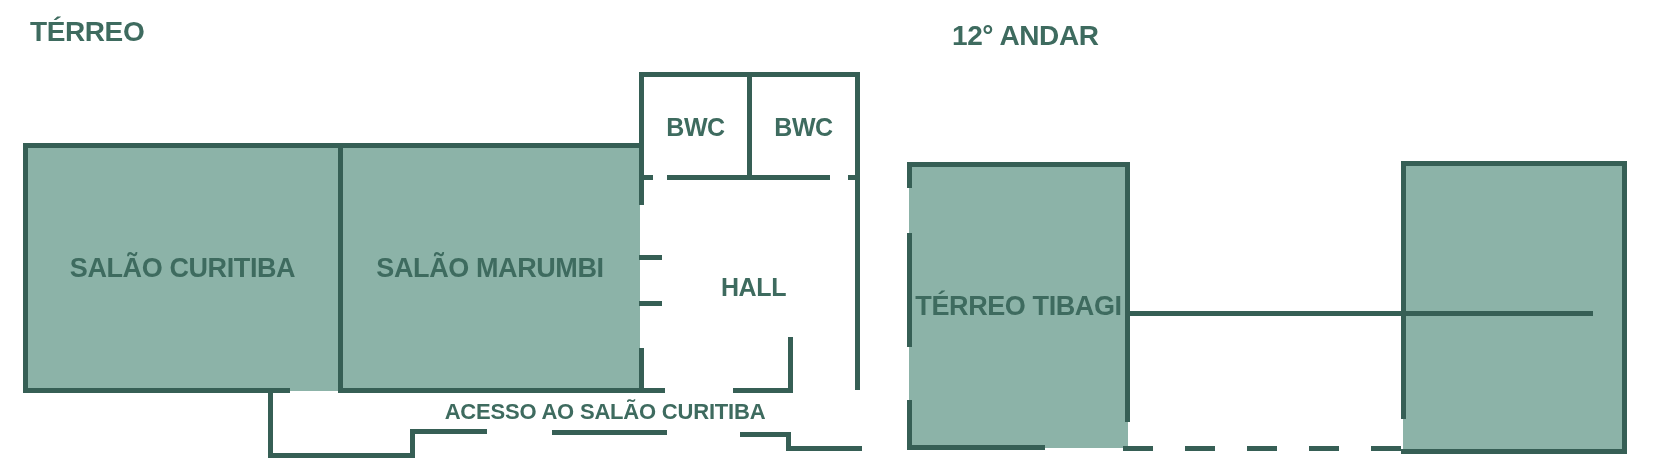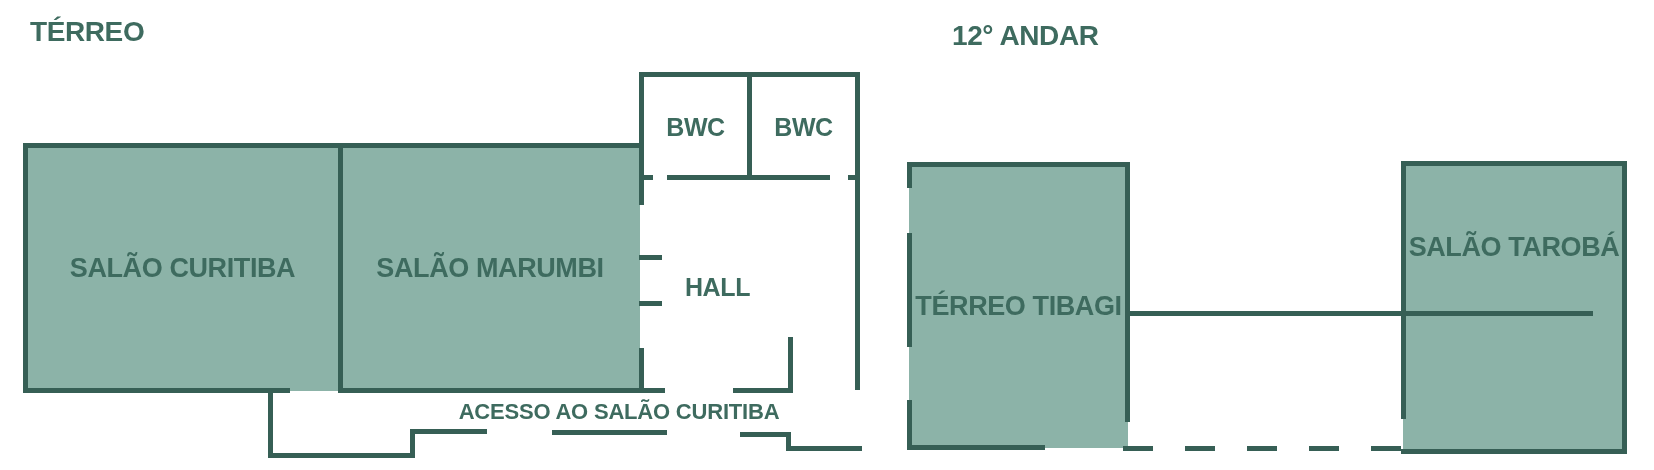--- a/index.html
+++ b/index.html
@@ -90,18 +90,17 @@
 
   <div class="w" style="left:1401px;top:161px;width:226px;height:5px;"></div>
   <div class="w" style="left:1401px;top:161px;width:5px;height:258px;"></div>
   <div class="w" style="left:1622px;top:161px;width:5px;height:293px;"></div>
   <div class="w" style="left:1401px;top:449px;width:226px;height:5px;"></div>
 
   <div class="lbl room-lbl" style="left:25px;top:145px;width:315px;height:246px;">SALÃO CURITIBA</div>
   <div class="lbl room-lbl" style="left:340px;top:145px;width:300px;height:246px;">SALÃO MARUMBI</div>
   <div class="lbl small-lbl" style="left:644px;top:77px;width:103px;height:100px;">BWC</div>
   <div class="lbl small-lbl" style="left:752px;top:77px;width:103px;height:100px;">BWC</div>
-  <div class="lbl small-lbl" style="left:612px;top:272px;width:211px;height:30px;">HALL</div>
-  <div class="lbl note-lbl" style="left:458px;top:399px;width:322px;height:26px;">ACESSO AO SALÃO CURITIBA</div>
+  <div class="lbl small-lbl" style="left:648px;top:272px;width:211px;height:30px;">HALL</div>
+  <div class="lbl note-lbl" style="left:444px;top:399px;width:322px;height:26px;">ACESSO AO SALÃO CURITIBA</div>
   <div class="lbl room-lbl" style="left:909px;top:164px;width:219px;height:284px;">TÉRREO TIBAGI</div>
-  <div class="lbl room-lbl" style="left:1403px;top:230px;width:222px;height:34px;">SALÃO TAROBÁ</div>
 
 </div>
 
 </body></html>

